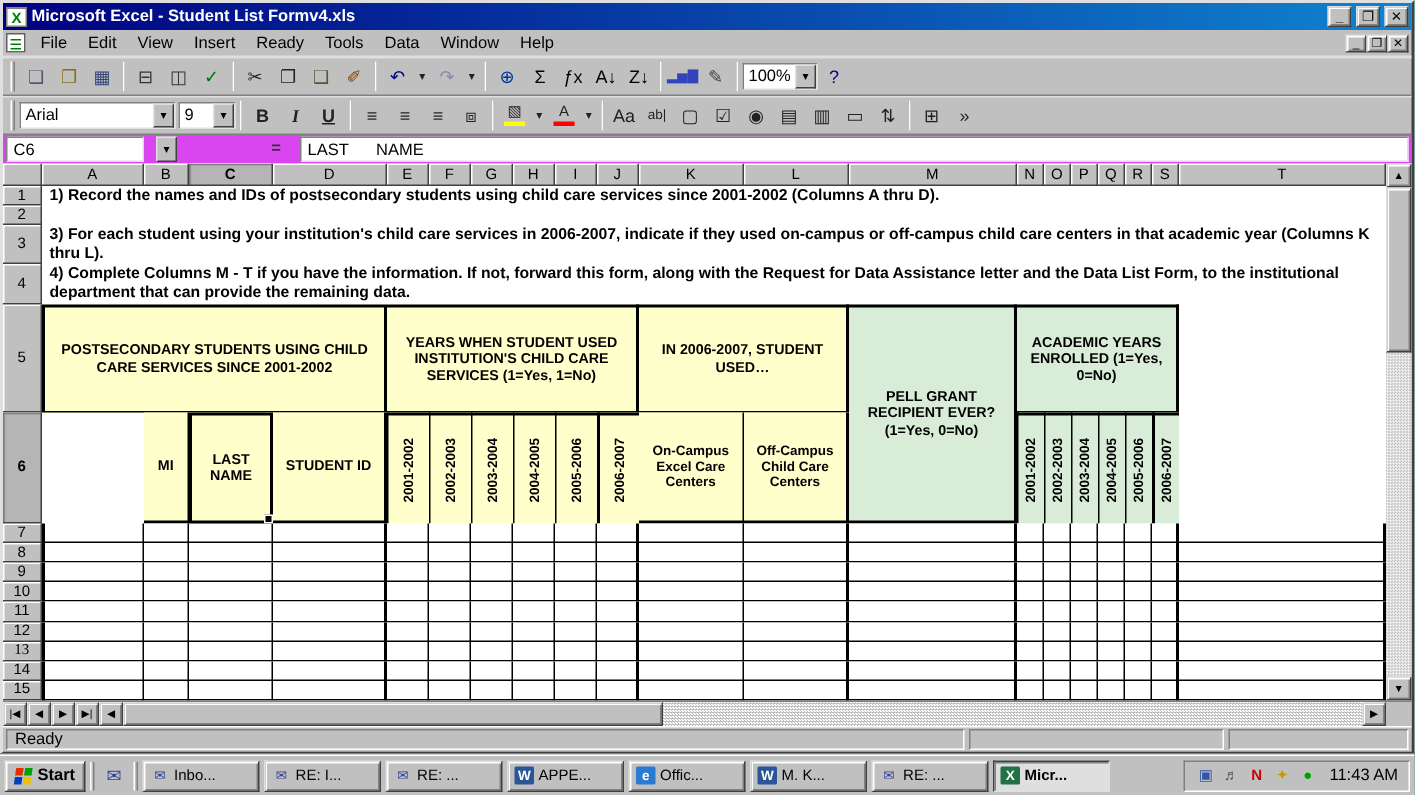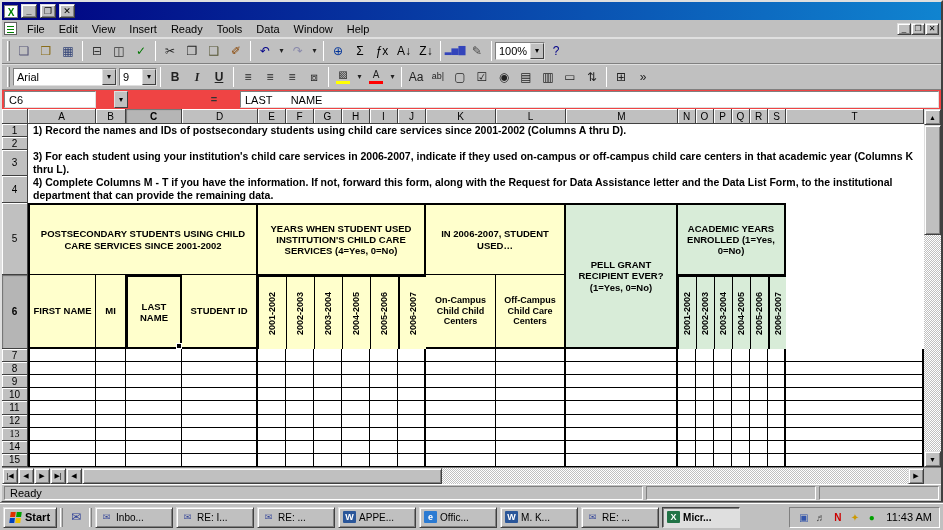--- a/index.html
+++ b/index.html
@@ -28,21 +28,21 @@
 .tbtn{width:22px;height:20px;display:flex;flex-direction:column;align-items:center;justify-content:center;font-size:12px;line-height:1;color:#222;flex:0 0 auto;border:1px solid transparent;border-radius:1px;}
 .tbtn.dd{width:11px;font-size:8px;}
 .tglyph{display:block;}
 .tbar{width:14px;height:3px;margin-top:1px;}
 .tcombo{height:18px;background:#fff;border:1px solid;border-color:#808080 #dfdfdf #dfdfdf #808080;display:flex;align-items:center;padding-left:3px;font-size:11px;flex:0 0 auto;}
 .carrow{width:14px;height:16px;margin-left:auto;font-size:8px;display:flex;align-items:center;justify-content:center;background:#c0c0c0;border:1px solid;border-color:#dfdfdf #404040 #404040 #dfdfdf;}
 .gB{font-weight:900;}
 .gI{font-style:italic;font-family:"Liberation Serif",serif;font-weight:bold;}
 .gU{text-decoration:underline;font-weight:bold;}
 
-.formulabar{height:19px;display:flex;align-items:center;gap:18px;padding:1px 2px;flex:0 0 auto;background:#ef4444;}
+.formulabar{height:19px;display:flex;align-items:center;gap:8px;padding:1px 2px;flex:0 0 auto;background:#d946ef;}
 .namebox{width:92px;height:17px;background:#fff;border:1px solid;border-color:#808080 #dfdfdf #dfdfdf #808080;padding-left:4px;display:flex;align-items:center;font-size:11px;}
 .namearrow{width:14px;height:17px;font-size:8px;display:flex;align-items:center;justify-content:center;background:#c0c0c0;border:1px solid;border-color:#dfdfdf #404040 #404040 #dfdfdf;}
 .fxgap{width:42px;height:17px;}
 .eqbtn{width:16px;height:17px;text-align:center;line-height:17px;font-weight:bold;color:#333;}
 .formula-field{flex:1;height:17px;background:#fff;border:1px solid;border-color:#808080 #dfdfdf #dfdfdf #808080;padding-left:4px;display:flex;align-items:center;font-size:11px;white-space:pre;overflow:hidden;}
 
 .gridwrap{flex:1;display:flex;min-height:0;background:#c0c0c0;}
 .sheet{flex:1;display:grid;background:#fff;min-width:0;overflow:hidden;
  grid-template-columns:26px 68px 30px 56px 76px repeat(6,28px) 70px 70px 112px repeat(6,18px) minmax(40px,1fr);
  grid-template-rows:15px 13px 13px 26px 27px 72px 74px repeat(9,minmax(0,1fr));}
@@ -100,20 +100,21 @@
 .clock{padding-left:4px;font-size:11px;}
 </style>
 </head>
 <body>
 
 <div class="screen">
   <div class="xl">
 
     <div class="titlebar">
       <div class="appicon">X</div>
+      <div class="title-text">Microsoft Excel - Student List Formv4.xls</div>
       <div class="winbtn raised">_</div>
       <div class="winbtn raised">❐</div>
       <div class="winbtn raised">✕</div>
     </div>
 
     <div class="menubar">
       <div class="wbicon"></div>
       <div id="menu-items" style="display:flex">
           <div class="mitem">File</div>
           <div class="mitem">Edit</div>
@@ -301,36 +302,35 @@
     </div>
 
     <div class="gridwrap">
       <div class="sheet" id="sheet">
 
         <div class="cell instr" style="grid-area:2/2/3/22">1) Record the names and IDs of postsecondary students using child care services since 2001-2002 (Columns A thru D).</div>
         <div class="cell instr" style="grid-area:4/2/5/22">3) For each student using your institution's child care services in 2006-2007, indicate if they used on-campus or off-campus child care centers in that academic year (Columns K thru L).</div>
         <div class="cell instr" style="grid-area:5/2/6/22">4) Complete Columns M - T if you have the information.  If not, forward this form, along with the Request for Data Assistance letter and the Data List Form, to the institutional department that can provide the remaining data.</div>
 
         <div class="cell hdr hY bl2 bt2 br2 bb1" style="grid-area:6/2/7/6">POSTSECONDARY STUDENTS USING CHILD CARE SERVICES SINCE 2001-2002</div>
-        <div class="cell hdr hY bt2 br2 bb1" style="grid-area:6/6/7/12">YEARS WHEN STUDENT USED INSTITUTION'S CHILD CARE SERVICES (4=Yes, 0=No)</div>
+        <div class="cell hdr hY bt2 br2 bb1" style="grid-area:6/6/7/12">YEARS WHEN STUDENT USED INSTITUTION'S CHILD CARE SERVICES (1=Yes, 1=No)</div>
         <div class="cell hdr hY bt2 br2 bb1" style="grid-area:6/12/7/14">IN 2006-2007, STUDENT USED…</div>
         <div class="cell hdr hG bt2 br2 bb2" style="grid-area:6/14/8/15">PELL GRANT RECIPIENT EVER? (1=Yes, 0=No)</div>
         <div class="cell hdr hG bt2 br2 bb1" style="grid-area:6/15/7/21">ACADEMIC YEARS ENROLLED (1=Yes, 0=No)</div>
 
-        <div class="cell hdr hY bl2 br1 bb2" style="grid-area:7/2/8/3">FIRST NAME</div>
         <div class="cell hdr hY br1 bb2" style="grid-area:7/3/8/4">MI</div>
         <div class="cell hdr hY br1 bb2 sel" style="grid-area:7/4/8/5">LAST NAME</div>
         <div class="cell hdr hY br2 bb2" style="grid-area:7/5/8/6">STUDENT ID</div>
         <div class="cell hdr hY rot br1 bb2" style="grid-area:7/6/8/7">2001-2002</div>
         <div class="cell hdr hY rot br1 bb2" style="grid-area:7/7/8/8">2002-2003</div>
         <div class="cell hdr hY rot br1 bb2" style="grid-area:7/8/8/9">2003-2004</div>
         <div class="cell hdr hY rot br1 bb2" style="grid-area:7/9/8/10">2004-2005</div>
         <div class="cell hdr hY rot br1 bb2" style="grid-area:7/10/8/11">2005-2006</div>
         <div class="cell hdr hY rot br2 bb2" style="grid-area:7/11/8/12">2006-2007</div>
-        <div class="cell hdr hY kl br1 bb2" style="grid-area:7/12/8/13">On-Campus Child Child Centers</div>
+        <div class="cell hdr hY kl br1 bb2" style="grid-area:7/12/8/13">On-Campus Excel Care Centers</div>
         <div class="cell hdr hY kl br2 bb2" style="grid-area:7/13/8/14">Off-Campus Child Care Centers</div>
         <div class="cell hdr hG rot br1 bb2" style="grid-area:7/15/8/16">2001-2002</div>
         <div class="cell hdr hG rot br1 bb2" style="grid-area:7/16/8/17">2002-2003</div>
         <div class="cell hdr hG rot br1 bb2" style="grid-area:7/17/8/18">2003-2004</div>
         <div class="cell hdr hG rot br1 bb2" style="grid-area:7/18/8/19">2004-2005</div>
         <div class="cell hdr hG rot br1 bb2" style="grid-area:7/19/8/20">2005-2006</div>
         <div class="cell hdr hG rot br2 bb2" style="grid-area:7/20/8/21">2006-2007</div>
       <div class="corner" style="grid-area: 1 / 1 / 2 / 2;"></div>
           <div class="chead" style="grid-area: 1 / 2 / 2 / 3;">A</div>
           <div class="chead" style="grid-area: 1 / 3 / 2 / 4;">B</div>

